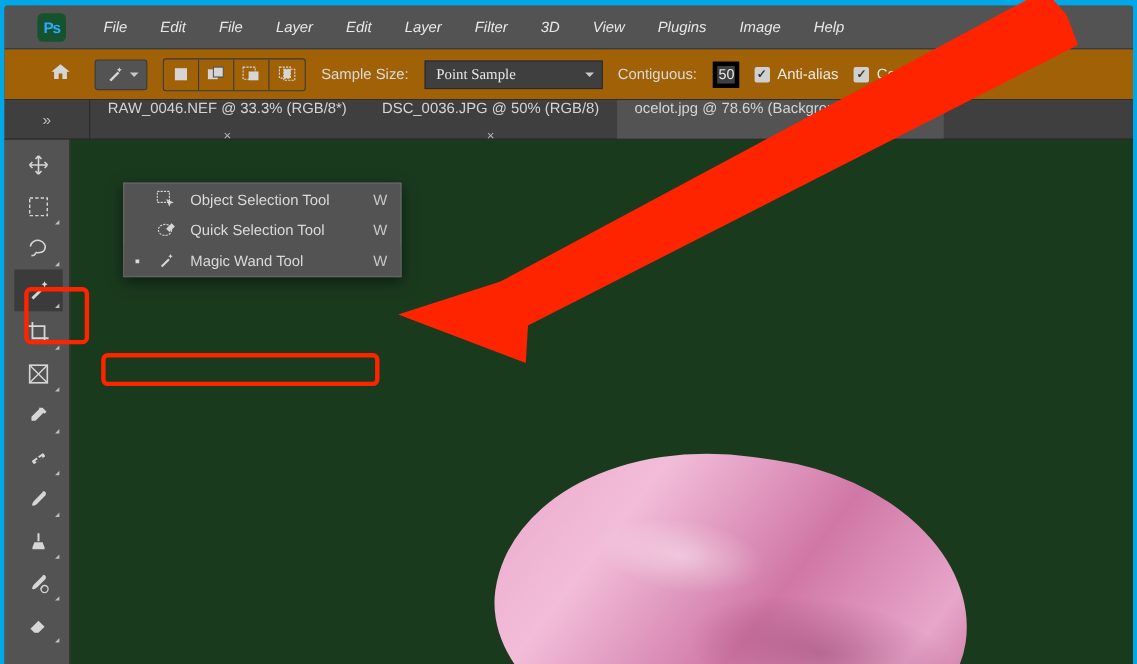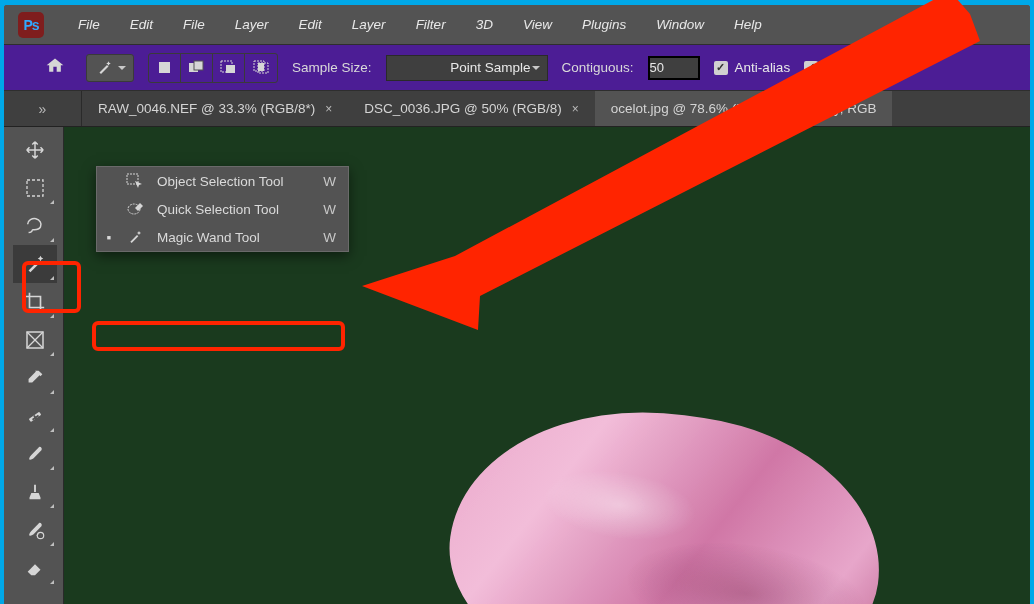--- a/index.html
+++ b/index.html
@@ -1,48 +1,48 @@
 <!DOCTYPE html>
 <html><head>
   <meta charset="utf-8">
   <style>
     * { margin: 0; padding: 0; box-sizing: border-box; }
     body { width: 1034px; height: 604px; background: #00a8e8; font-family: -apple-system, Segoe UI, Arial, sans-serif; font-size: 13.5px; color: #e8e8e8; overflow: hidden; position: relative; }
     .app { position: absolute; top:5px; left:4px; right:4px; bottom:0; background:#535353; border-radius:3px 3px 0 0; overflow:hidden;}
     .menubar { height: 40px; display:flex; align-items:center; padding: 0 14px; gap: 24px; background:#535353; border-bottom:1px solid #2e2e2e;}
-    .ps-logo { width:26px; height:26px; background:#7f1d1d; border-radius:5px; display:flex; align-items:center; justify-content:center;}
+    .ps-logo { width:26px; height:26px; background:#14532d; border-radius:5px; display:flex; align-items:center; justify-content:center;margin-left:16px;}
     .ps-logo span{color:#31a8ff;font-weight:800;font-size:14px;letter-spacing:-1px;}
     .menus{display:flex; gap:10px;}
     .menus span{padding:5px 10px; cursor:default;font-style:italic;}
-    .optionsbar{height:46px; display:flex; align-items:center; padding:0 12px 0 34px; gap:14px; background:#4c1d95; border-bottom:1px solid #2e2e2e;}
+    .optionsbar{height:46px; display:flex; align-items:center; padding:0 12px 0 34px; gap:14px; background:#a16207; border-bottom:1px solid #2e2e2e;}
     .home-btn{padding:4px 6px;}
     .dd{display:flex;align-items:center;gap:2px; padding:4px 6px; border:1px solid #3a3a3a; border-radius:3px; background:#535353;}
     .sel-mode{display:flex;align-items:center; gap:0; border:1px solid #3a3a3a; border-radius:3px; overflow:hidden;}
     .sm-btn{width:32px;height:28px;display:flex;align-items:center;justify-content:center;border-right:1px solid #3a3a3a;}
     .sm-btn:last-child{border-right:none;}
     .lbl{color:#d9d9d9;}
-    .select-box{display:flex;align-items:center;justify-content:flex-end; width:162px; height:26px; padding:0 6px 0 10px; background:#3f3f3f; border:1px solid #2a2a2a;}
-    .tol-input{width:52px;height:24px;text-align:left;background:#3f3f3f;border:2px solid #000000;color:#e8e8e8;font-size:13px;}
+    .select-box{display:flex;align-items:center;justify-content:space-between; width:162px; height:26px; padding:0 6px 0 10px; background:#3f3f3f; border:1px solid #2a2a2a;font-family:Liberation Serif, serif;}
+    .tol-input{width:24px;height:24px;text-align:right;background:#3f3f3f;border:4px solid #000000;color:#e8e8e8;font-size:13px;}
     .chk{display:flex;align-items:center;gap:7px;}
     .cbox{width:14px;height:14px;background:#d0d0d0;border-radius:2px;display:flex;align-items:center;justify-content:center;color:#333;font-size:11px;font-weight:bold;}
     .tabsbar{height:36px; display:flex; align-items:center; background:#3f3f3f; border-bottom:1px solid #222;}
     .tools-top{width:78px;border-right:1px solid #2a2a2a;height:100%;display:flex;align-items:center;justify-content:center;color:#bbb;font-size:14px;}
-    .tab{display:flex;align-items:center;height:100%;padding:0 16px; color:#d4d4d4; gap:10px;}
+    .tab{display:flex;align-items:center;height:100%;padding:0 16px; color:#d4d4d4; gap:10px;flex-direction:column;}
     .tab .x{color:#bbb;font-size:12px;}
     .tab.active{background:#535353;}
     .workspace{position:absolute;top:122px;bottom:0;left:0;right:0;display:flex;}
     .toolbar{width:60px;background:#535353;border-right:1px solid #2a2a2a;display:flex;flex-direction:column;align-items:flex-end;gap:0;padding-top:4px;padding-right:6px;}
     .tool{width:44px;height:38px;display:flex;align-items:center;justify-content:center;position:relative;color:#d8d8d8;}
     .tool::after{content:"";position:absolute;right:3px;bottom:3px;width:0;height:0;border-left:4px solid transparent;border-bottom:4px solid #bfbfbf;}
     .tool.no-fly::after{display:none;}
     .tool.selected{background:#3b3b3b;}
     .canvas{flex:1;background:#1a3a1e;position:relative;overflow:hidden;}
     .petal{position:absolute;bottom:-90px;right:150px;width:430px;height:280px;background:linear-gradient(120deg,#e8a9c9 0%,#f0bdd8 25%,#cf7aa7 55%,#e6a7ca 80%,#b9628a 100%);border-radius:55% 50% 60% 50%/60% 55% 55% 50%;filter:contrast(1.06) brightness(0.98);transform:rotate(8deg);}
     .petal::before{content:"";position:absolute;inset:0;background:radial-gradient(ellipse 30% 20% at 38% 35%,rgba(255,255,255,0.4),transparent 60%),radial-gradient(ellipse 40% 25% at 70% 60%,rgba(120,40,80,0.35),transparent 70%);border-radius:inherit;}
-    .flyout{position:absolute;left:92px;top:161px;width:253px;background:#535353;border:1px solid #6a6a6a;box-shadow:0 4px 12px rgba(0,0,0,0.5);z-index:50;}
+    .flyout{position:absolute;left:108px;top:161px;width:253px;background:#535353;border:1px solid #6a6a6a;box-shadow:0 4px 12px rgba(0,0,0,0.5);z-index:50;}
     .fitem{display:flex;align-items:center;height:28px;padding:0 8px 0 8px;gap:12px;color:#dadada;}
     .fitem .dot{width:8px;display:flex;justify-content:center;}
     .fitem .ico{width:20px;display:flex;align-items:center;justify-content:center;}
     .fitem .txt{flex:1;}
     .fitem .key{color:#c8c8c8;padding-right:4px;}
     .fitem.hl{background:#535353;}
     
     .hl-box1{position:absolute;left:22px;top:261px;width:59px;height:52px;border:4px solid #ff2400;border-radius:6px;z-index:80;}
     .hl-box2{position:absolute;left:92px;top:321px;width:253px;height:30px;border:4px solid #ff2400;border-radius:6px;z-index:80;}
     .arrow-svg{position:absolute;top:-4px;left:0;width:1034px;height:604px;z-index:70;pointer-events:none;}
@@ -61,21 +61,21 @@
       <span>File</span>
       <span>Edit</span>
       <span>File</span>
       <span>Layer</span>
       <span>Edit</span>
       <span>Layer</span>
       <span>Filter</span>
       <span>3D</span>
       <span>View</span>
       <span>Plugins</span>
-      <span>Window</span>
+      <span>Image</span>
       <span>Help</span>
     </div>
   </div>
 
   <div class="optionsbar">
     <div class="home-btn">
       <svg width="22" height="20" viewBox="0 0 24 24">
           <path fill="#d6d6d6" d="M12 3l10 8h-3v8h-5v-6h-4v6H5v-8H2z"></path>
         </svg>
     </div>

